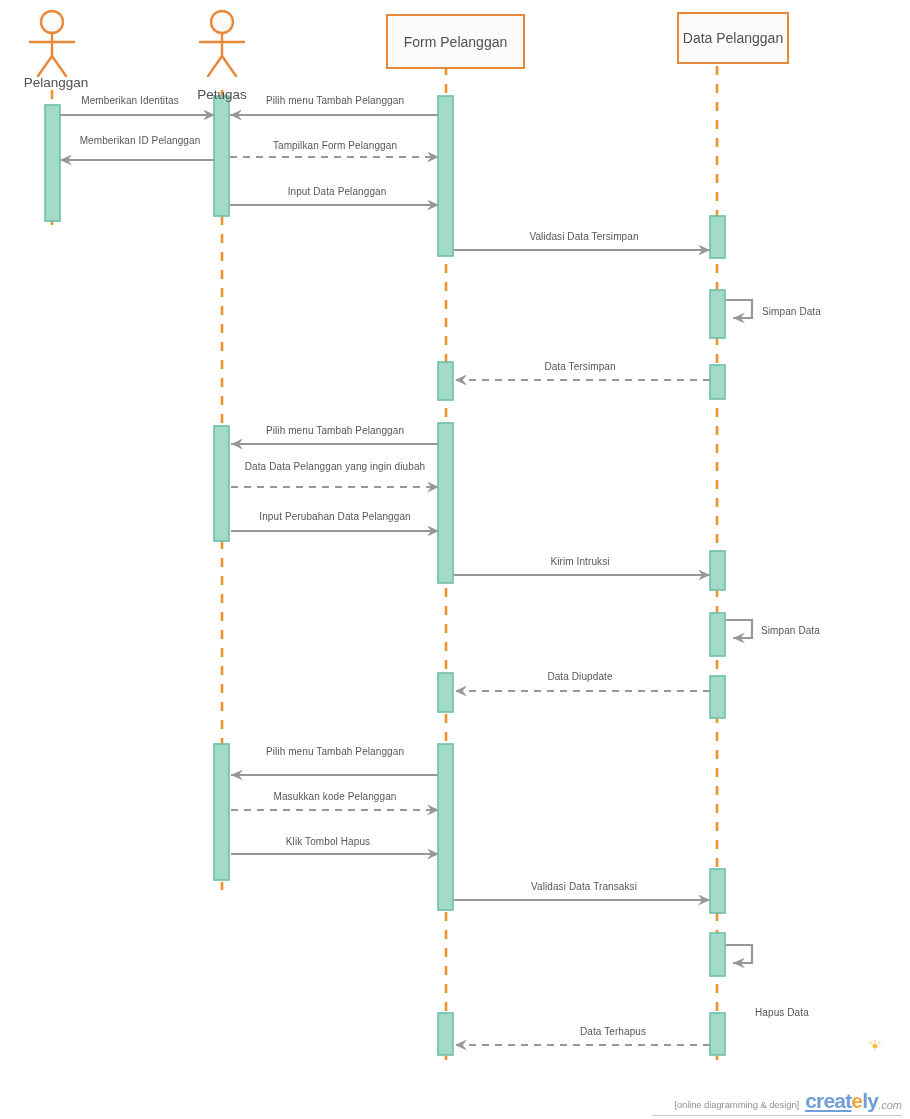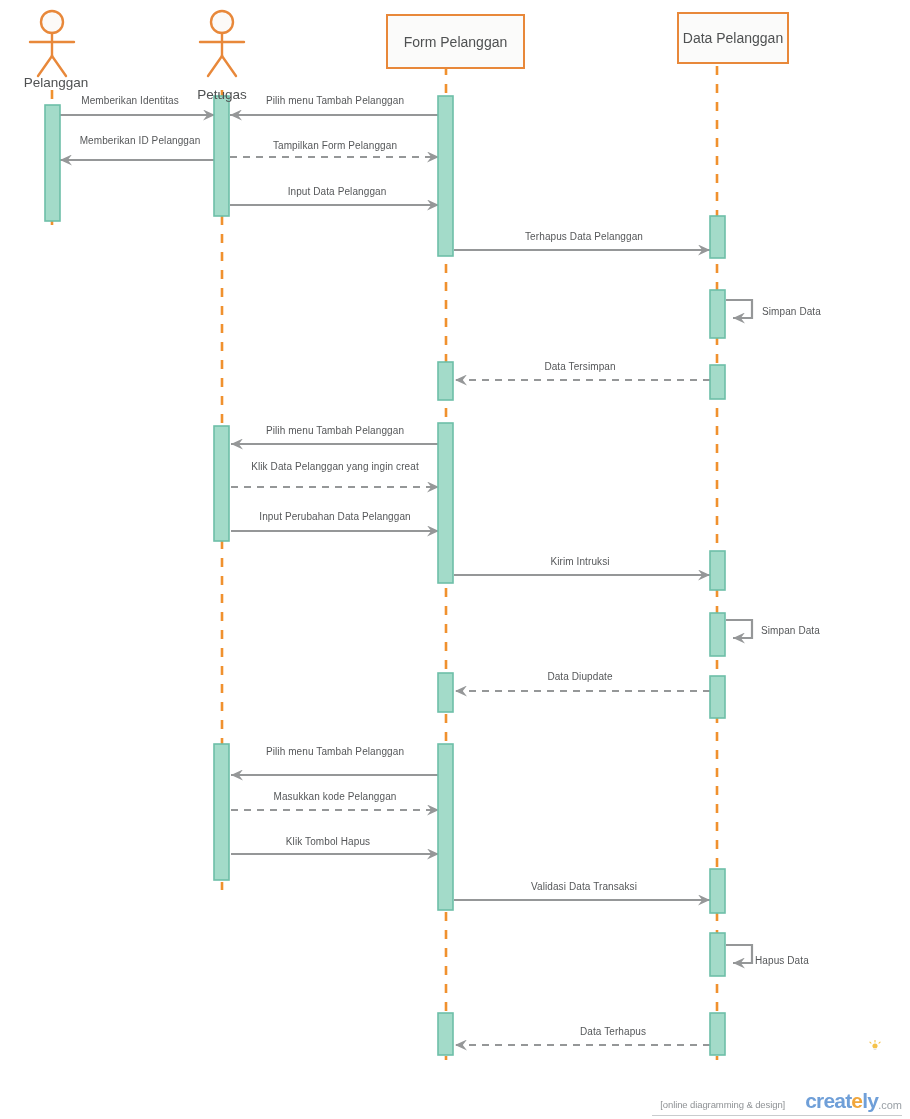--- a/index.html
+++ b/index.html
@@ -56,46 +56,47 @@
     font-size: 14px;
     color: #4f5152;
     white-space: nowrap;
   }
   #watermark {
     position: absolute;
     right: 8px;
     bottom: 6px;
     display: flex;
     align-items: flex-end;
-    gap: 20px;
+    gap: 6px;
     font-family: "Liberation Sans", sans-serif;
   }
   #wm-tag {
     font-size: 9.5px;
     color: #8f9295;
     padding-bottom: 3px;
     letter-spacing: -0.1px;
   }
   #wm-logo {
     position: relative;
     display: flex;
     align-items: flex-end;
     font-weight: bold;
     font-size: 21px;
     letter-spacing: -0.8px;
   }
-  .wm-a { color: #6f9fd8; }
+  .wm-a { color: #6f9fd8; text-decoration: underline; }
   .wm-b { color: #f0a63c; }
   .wm-c { color: #6f9fd8; margin-top: 40px; }
   #wm-dot {
     font-size: 11px;
     font-weight: normal;
     color: #9aa0a6;
     padding-bottom: 2px;
     letter-spacing: 0;
+    font-style: italic;
   }
   #wm-bulb {
     position: absolute;
     right: 20px;
     top: -9px;
     width: 14px;
     height: 12px;
   }
   #wm-rule {
     position: absolute;
@@ -214,34 +215,34 @@
   <div class="actor-label" style="left:222px; top:75px;margin-top:12px;">Petugas</div>
 
   <div class="obj-box" style="left:386px; top:14px; width:139px; height:55px;">Form Pelanggan</div>
   <div class="obj-box" style="left:677px; top:12px; width:112px; height:52px;">Data Pelanggan</div>
 
   <div class="msg-label center" style="left:130px; top:94px;">Memberikan Identitas</div>
   <div class="msg-label center" style="left:335px; top:94px;">Pilih menu Tambah Pelanggan</div>
   <div class="msg-label center" style="left:140px; top:134px;">Memberikan ID Pelanggan</div>
   <div class="msg-label center" style="left:335px; top:139px;">Tampilkan Form Pelanggan</div>
   <div class="msg-label center" style="left:337px; top:185px;">Input Data Pelanggan</div>
-  <div class="msg-label center" style="left:584px; top:230px;">Terhapus Data Pelanggan</div>
+  <div class="msg-label center" style="left:584px; top:230px;">Validasi Data Tersimpan</div>
   <div class="msg-label" style="left:762px; top:305px;">Simpan Data</div>
   <div class="msg-label center" style="left:580px; top:360px;">Data Tersimpan</div>
   <div class="msg-label center" style="left:335px; top:424px;">Pilih menu Tambah Pelanggan</div>
-  <div class="msg-label center" style="left:335px; top:460px;">Klik Data Pelanggan yang ingin creat</div>
+  <div class="msg-label center" style="left:335px; top:460px;">Data Data Pelanggan yang ingin diubah</div>
   <div class="msg-label center" style="left:335px; top:510px;">Input Perubahan Data Pelanggan</div>
   <div class="msg-label center" style="left:580px; top:555px;">Kirim Intruksi</div>
   <div class="msg-label" style="left:761px; top:624px;">Simpan Data</div>
   <div class="msg-label center" style="left:580px; top:670px;">Data Diupdate</div>
   <div class="msg-label center" style="left:335px; top:745px;">Pilih menu Tambah Pelanggan</div>
   <div class="msg-label center" style="left:335px; top:790px;text-align:center;">Masukkan kode Pelanggan</div>
   <div class="msg-label center" style="left:328px; top:835px;">Klik Tombol Hapus</div>
   <div class="msg-label center" style="left:584px; top:880px;text-align:right;">Validasi Data Transaksi</div>
-  <div class="msg-label" style="left:755px; top:954px;">Hapus Data</div>
+  <div class="msg-label" style="left:755px; top:1006px;">Hapus Data</div>
   <div class="msg-label center" style="left:589px; top:1025px;margin-left:24px;">Data Terhapus</div>
 
   <div id="wm-rule"></div>
   <div id="watermark">
     <span id="wm-tag">[online diagramming &amp; design]</span>
     <span id="wm-logo">
       <svg id="wm-bulb" viewBox="0 0 14 12">
         <path d="M7 3.4 a2.6 2.6 0 0 1 2.6 2.6 c0 1.1-.7 1.7-1 2.3 h-3.2 c-.3-.6-1-1.2-1-2.3 A2.6 2.6 0 0 1 7 3.4 z" fill="#f5c24a"></path>
         <rect x="5.6" y="8.9" width="2.8" height="1.2" rx="0.4" fill="#e0e2e4"></rect>
         <g stroke="#f5c24a" stroke-width="1.1" stroke-linecap="round">

